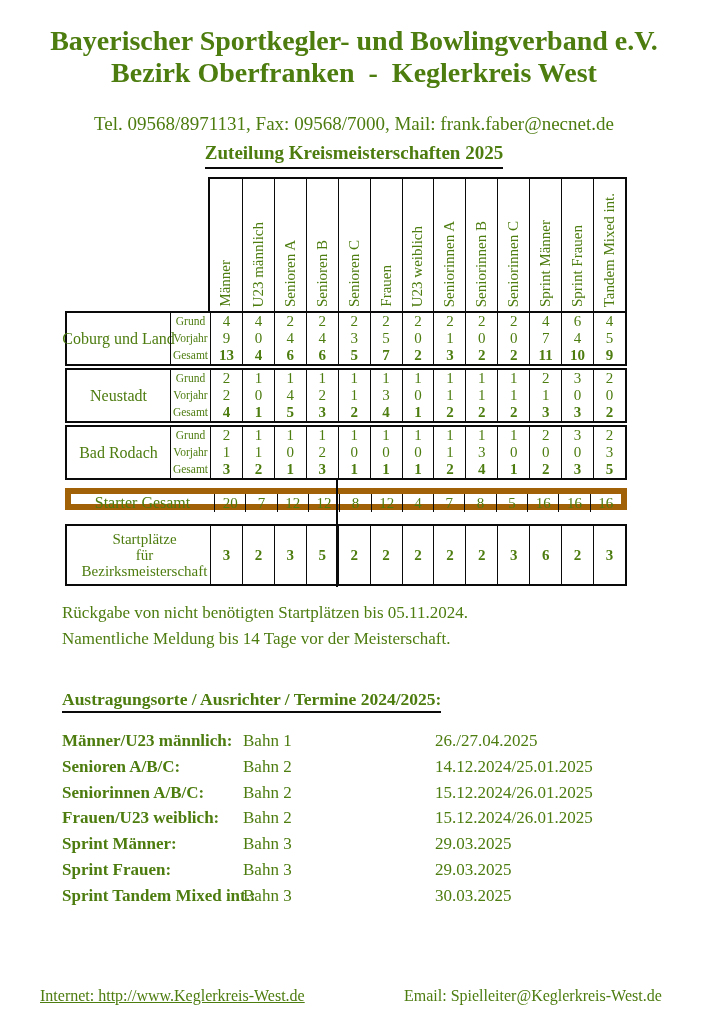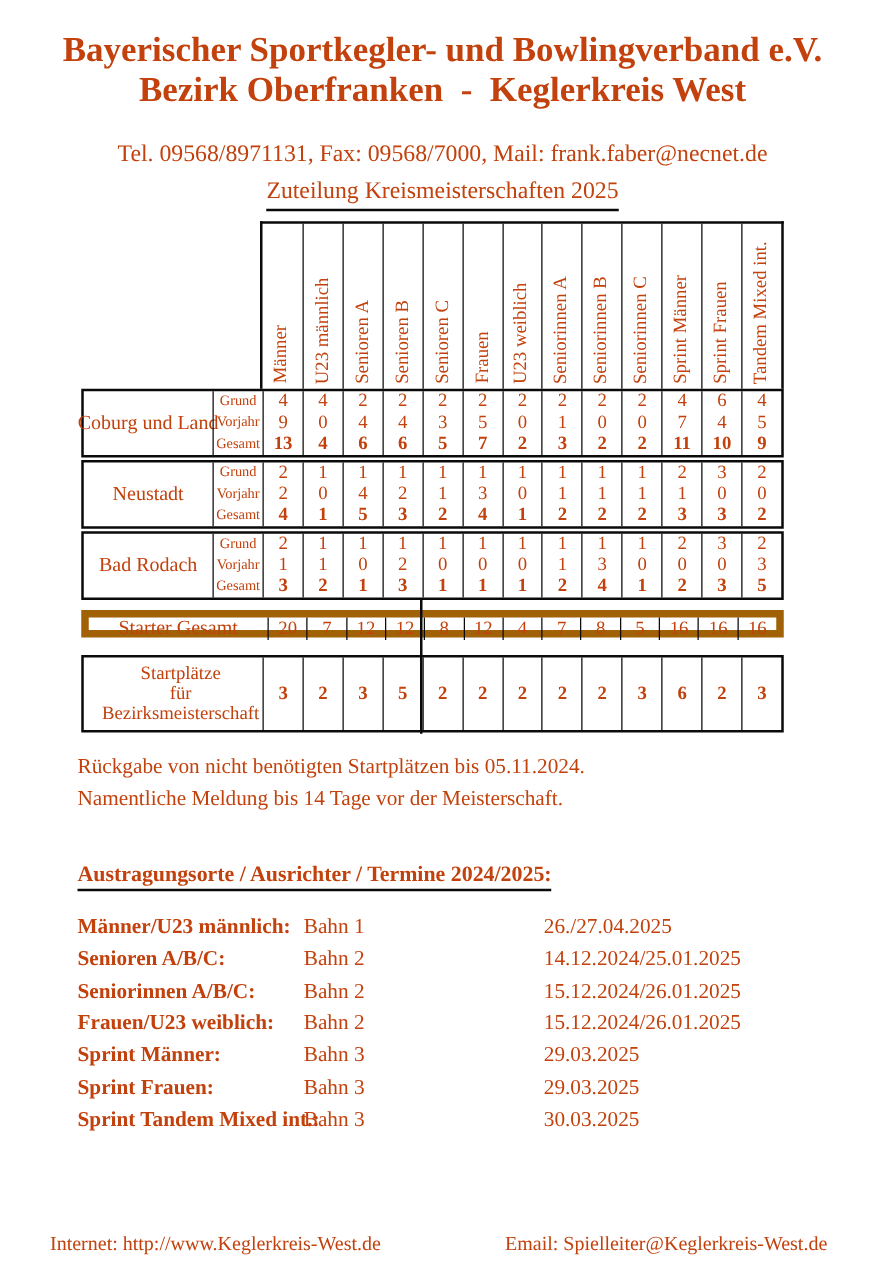--- a/index.html
+++ b/index.html
@@ -1,25 +1,25 @@
 <!DOCTYPE html>
 <html><head>
 <meta charset="utf-8">
 <style>
   html,body{margin:0;padding:0;background:#e8e8e8;}
   .page{position:relative;width:708px;height:1023px;background:#ffffff;margin:0 auto;
-        font-family:"Liberation Serif","DejaVu Serif",serif;color:#c2410c;overflow:hidden;}
+        font-family:"Liberation Serif","DejaVu Serif",serif;color:#4d7c0f;overflow:hidden;}
   .abs{position:absolute;}
   .ctr{left:0;width:708px;text-align:center;}
   .h1{top:26px;font-size:28px;font-weight:bold;line-height:30px;}
   .h2{top:58px;font-size:28px;font-weight:bold;line-height:30px;white-space:pre;}
   .h3a{top:91px;font-size:19px;line-height:22px;}
   .h3b{top:113px;font-size:19px;line-height:22px;}
   .doctitle{top:142px;}
-  .doctitle span{display:inline-block;font-size:19px;font-weight:normal;border-bottom:2px solid #0a0a0a;padding-bottom:3px;}
+  .doctitle span{display:inline-block;font-size:19px;font-weight:bold;border-bottom:2px solid #0a0a0a;padding-bottom:3px;}
 
   
   .colheads{left:208px;top:177px;width:419px;height:135px;display:grid;
             grid-template-columns:repeat(13,1fr);border:2px solid #0a0a0a;border-bottom:none;
             box-sizing:border-box;background:#fff;}
   .hcell{display:flex;align-items:flex-end;justify-content:center;padding-bottom:5px;box-sizing:border-box;overflow:hidden;}
   .vert{writing-mode:vertical-rl;transform:rotate(180deg);white-space:nowrap;font-size:15px;line-height:15px;}
 
   .bl{border-left:1.5px solid #0a0a0a;}
 
@@ -53,21 +53,21 @@
   .n2{top:629px;}
   .schedtitle{left:62px;top:663px;}
   .schedtitle span{display:inline-block;font-size:17.5px;font-weight:bold;border-bottom:2px solid #0a0a0a;padding-bottom:1px;margin-top:26px;}
   .sched{left:62px;top:687px;width:580px;margin-top:41px;}
   .srow{position:relative;height:25.8px;}
   .srow span{position:absolute;top:0;font-size:17px;line-height:25.8px;white-space:nowrap;}
   .scol1{left:0;font-weight:bold;}
   .scol2{left:181px;}
   .scol3{left:373px;}
 
-  .footl{left:40px;top:987px;font-size:16px;}
+  .footl{left:40px;top:987px;font-size:16px;text-decoration:underline;}
   .footr{left:404px;top:987px;font-size:16px;}
 </style>
 </head>
 <body>
 
 <div class="page">
 
   <div class="abs ctr h1">Bayerischer Sportkegler- und Bowlingverband e.V.</div>
   <div class="abs ctr h2">Bezirk Oberfranken  -  Keglerkreis West</div>
   <div class="abs ctr h3b">Tel. 09568/8971131, Fax: 09568/7000, Mail: frank.faber@necnet.de</div>

